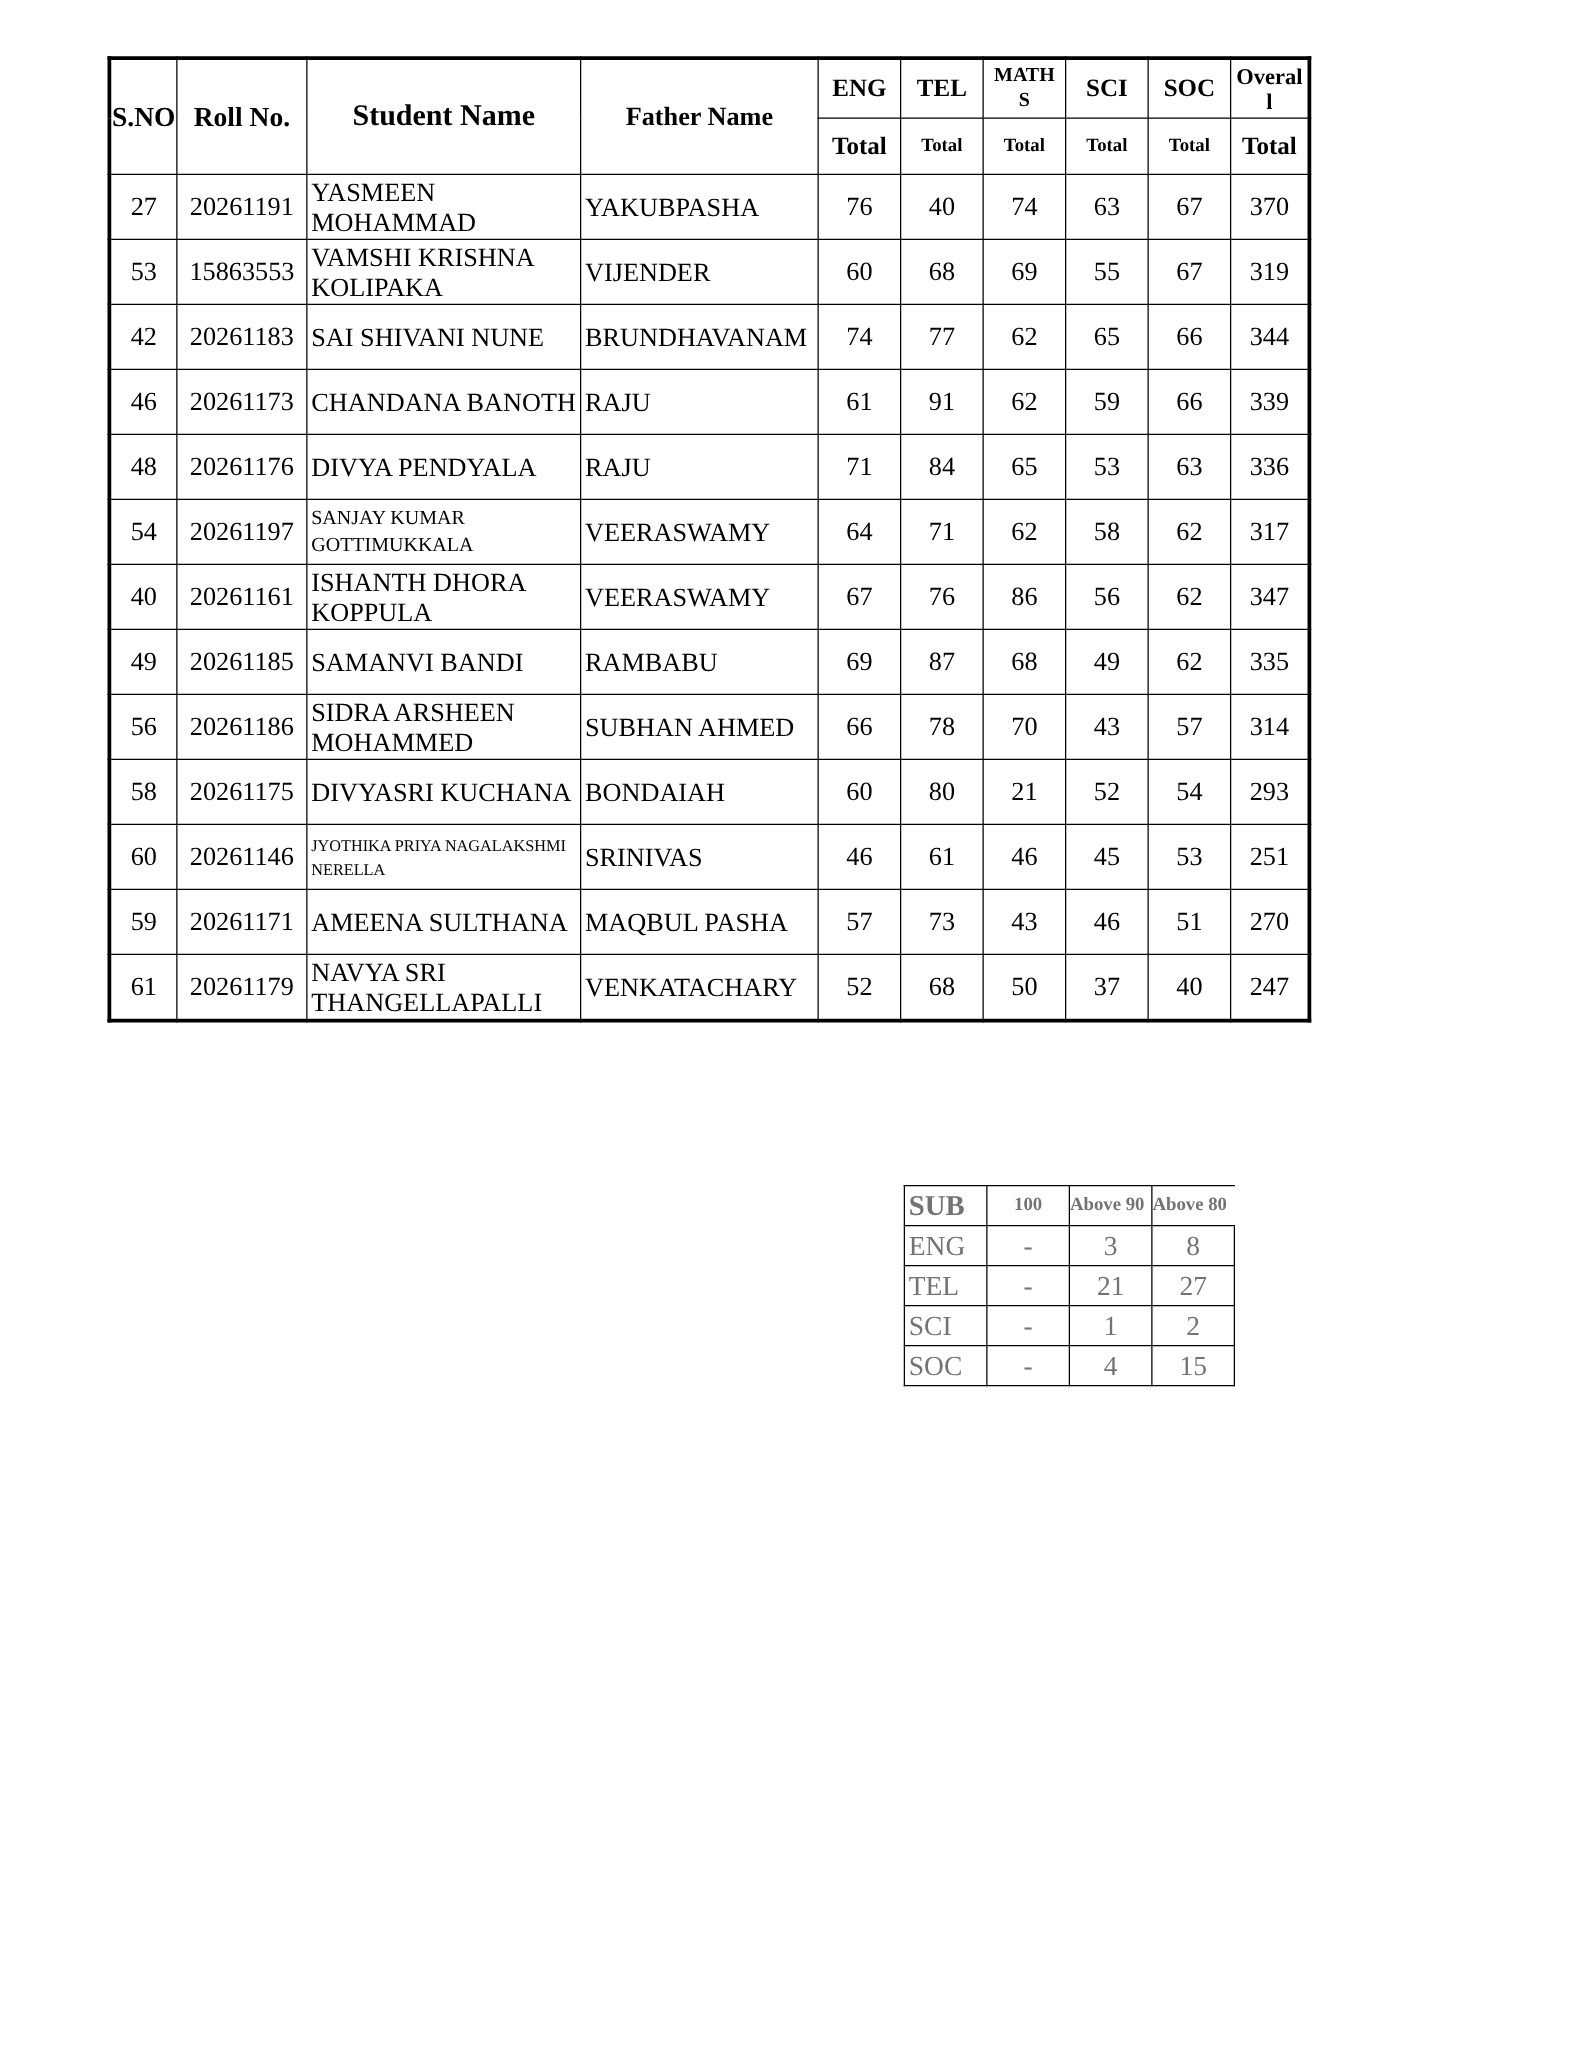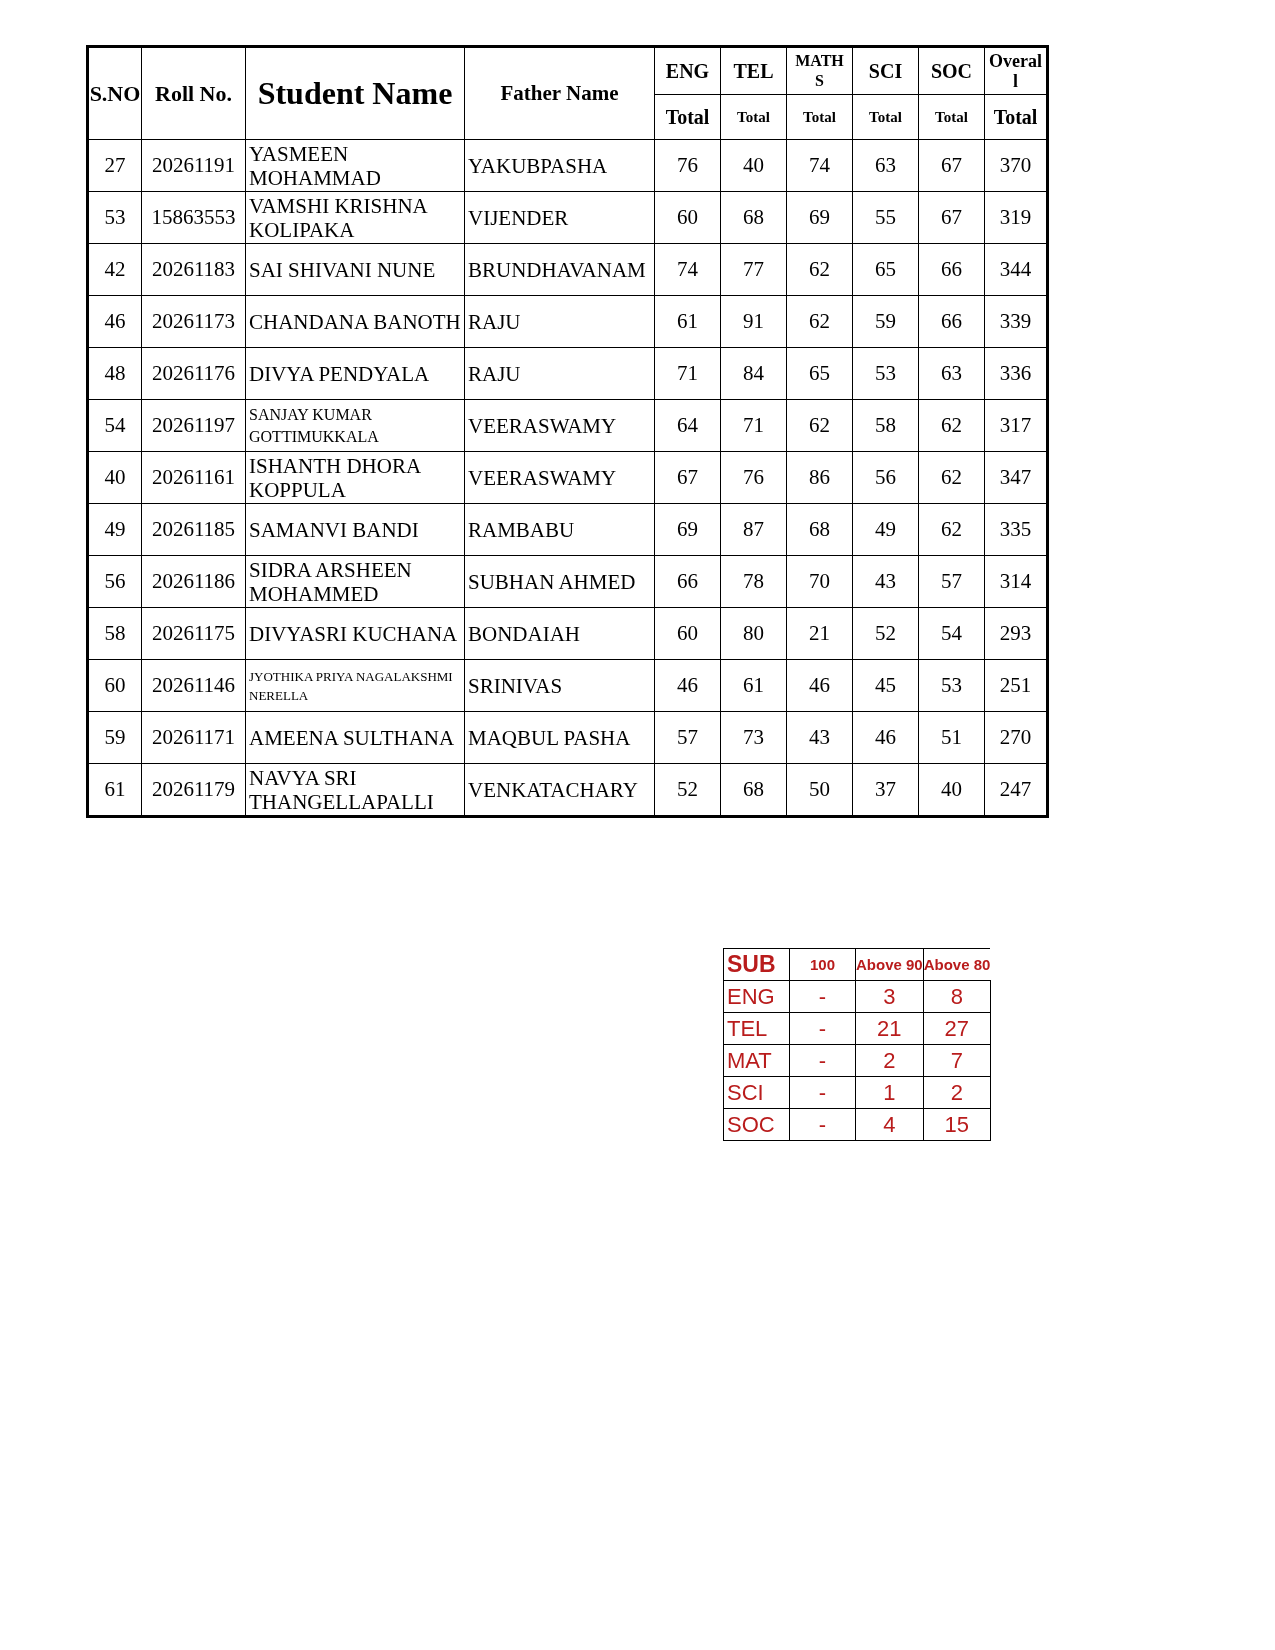--- a/index.html
+++ b/index.html
@@ -20,38 +20,38 @@
   #marks-table th { font-weight: bold; }
   .h-top th { height: 46px; }
   .h-bot th { height: 44px; }
   .c-sno { width: 54px; }
   .c-roll { width: 104px; }
   .c-name { width: 219px; }
   .c-father { width: 190px; }
   .c-sub { width: 66px; }
   .c-overall { width: 63px; }
   th.sno, th.roll { font-size: 22px; }
-  th.big { font-size: 32px; }
+  th.big { font-size: 24px; }
   th.fname { font-size: 21px; }
   th.subj { font-size: 20px; }
   th.subj-small { font-size: 16px; line-height: 20px; }
   th.total-big { font-size: 20px; }
   th.total-small { font-size: 15px; }
   #marks-table tbody td { height: 51px; font-size: 21px; }
   #marks-table tbody td.name, #marks-table tbody td.father {
     text-align: left; padding-left: 3px; line-height: 24px;
   }
   td.name.small { font-size: 16px !important; line-height: 22px !important; }
   td.name.xsmall { font-size: 13px !important; line-height: 19px !important; margin-left: 40px; }
 
   #summary-table {
     position: absolute; left: 723px; top: 948px;
     border-collapse: collapse;
-    font-family: Liberation Sans, sans-serif;
-    color: #b91c1c;
+    font-family: Liberation Serif, serif;
+    color: #737373;
   }
   #summary-table th, #summary-table td {
     border: 1.5px solid #000;
     padding: 0;
     height: 31px;
     text-align: center;
     vertical-align: middle;
     white-space: nowrap;
     overflow: hidden;
   }
@@ -282,26 +282,20 @@
         <td>3</td>
         <td>8</td>
       </tr>
       <tr>
         <td class="sub">TEL</td>
         <td>-</td>
         <td>21</td>
         <td>27</td>
       </tr>
       <tr>
-        <td class="sub">MAT</td>
-        <td>-</td>
-        <td>2</td>
-        <td>7</td>
-      </tr>
-      <tr>
         <td class="sub">SCI</td>
         <td>-</td>
         <td>1</td>
         <td>2</td>
       </tr>
       <tr>
         <td class="sub">SOC</td>
         <td>-</td>
         <td>4</td>
         <td>15</td>

